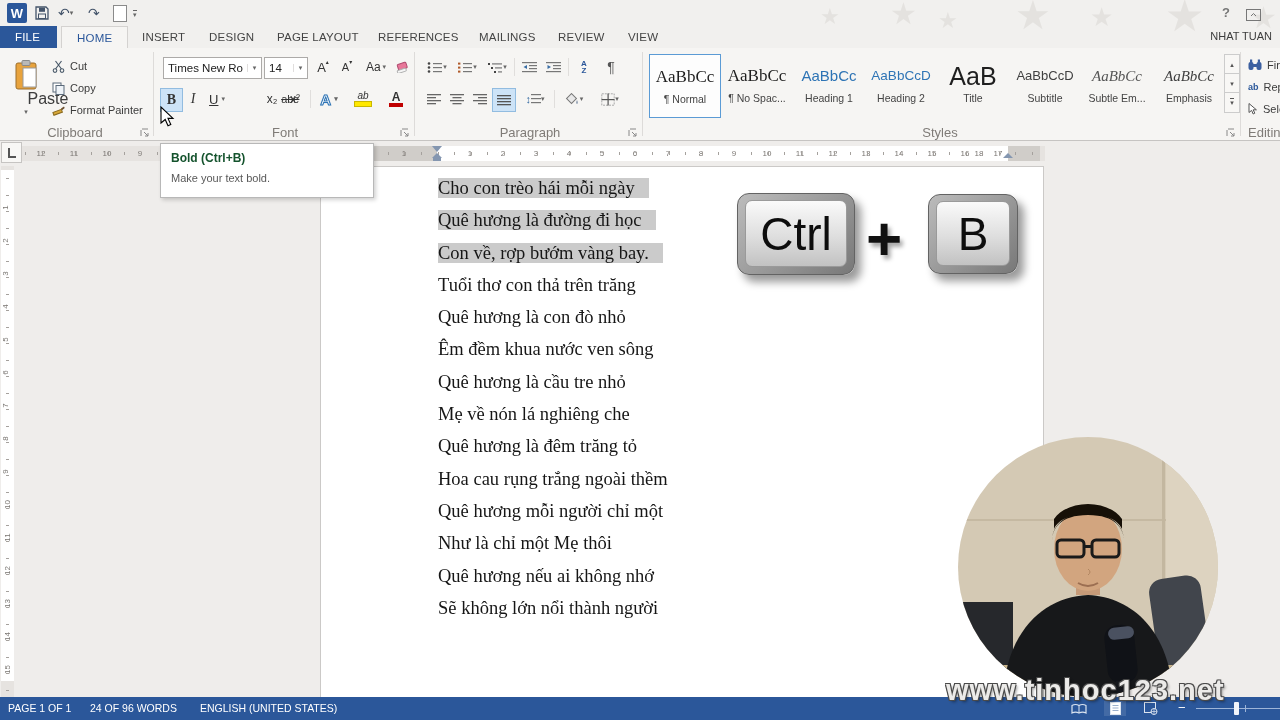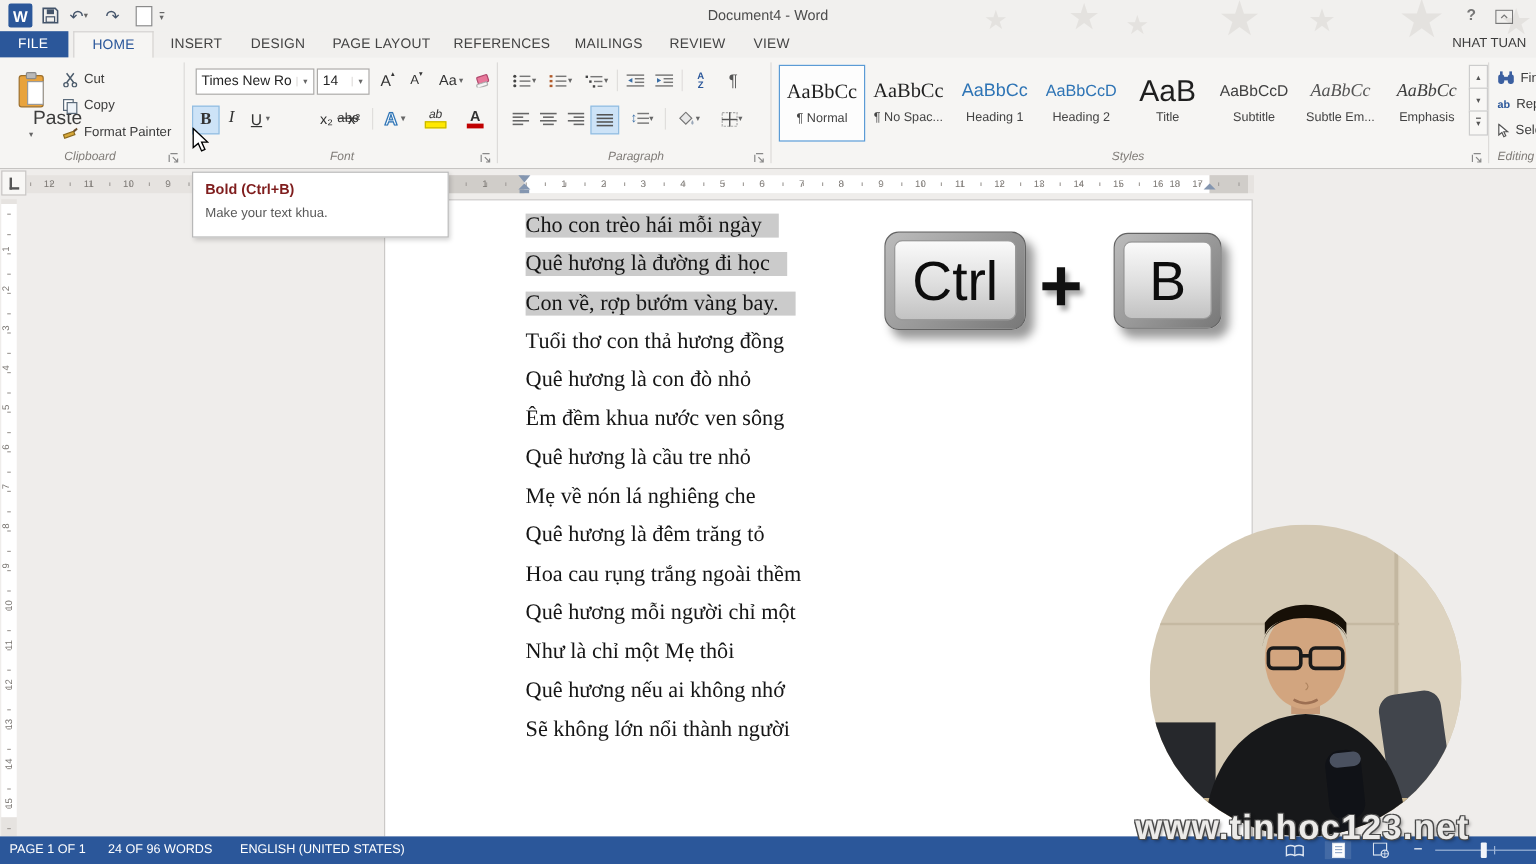--- a/index.html
+++ b/index.html
@@ -21,21 +21,21 @@
   #tabrow{left:0;top:26px;width:1280px;height:22px;}
   .tab{position:absolute;top:0;height:22px;display:flex;align-items:center;padding:0 15px;
        font-size:11.5px;color:#444;letter-spacing:.2px;}
   .tab.file{background:#2b579a;color:#fff;}
   .tab.active{background:#f6f5f3;color:#2b579a;border:1px solid #d4d2d0;border-bottom:none;}
   #user-name{right:8px;top:4px;font-size:11px;color:#3c3c3c;}
 
   
   #ribbon{left:0;top:48px;width:1280px;height:92px;background:#f6f5f3;border-bottom:1px solid #c6c4c2;}
   .gdiv{position:absolute;top:4px;width:1px;height:84px;background:#dddbd9;}
-  .glabel{position:absolute;top:77px;font-size:10px;color:#7f7b77;text-align:center;font-style:italic;}
+  .glabel{position:absolute;top:77px;font-size:13px;color:#7f7b77;text-align:center;}
   .launcher{position:absolute;top:76px;width:11px;height:11px;}
   .rbtn{position:absolute;display:flex;align-items:center;justify-content:center;font-size:12px;color:#333;}
   .rbtn.on{background:#cde3f7;border:1px solid #92bce0;}
   .combo{position:absolute;height:20px;background:#fff;border:1px solid #acaaa8;display:flex;align-items:center;
          font-size:11.5px;color:#222;}
   .combo .val{padding:0 4px;flex:1;white-space:nowrap;overflow:hidden;}
   .combo .arr{width:13px;text-align:center;font-size:7px;color:#666;border-left:1px solid #e0dedd;}
   .menu-item{position:absolute;display:flex;align-items:center;gap:5px;font-size:11px;color:#3c3c3c;height:20px;}
   .sep-v{position:absolute;width:1px;background:#e0dedc;}
 
@@ -49,21 +49,21 @@
   .s-h2{font-size:13.5px;color:#2e74b5;}
   .s-title{font-size:25px;color:#1f1f1f;}
   .s-sub{font-size:13px;color:#404040;}
   .s-em{font-family:"Liberation Serif",serif;font-style:italic;font-size:15px;color:#555;}
   .scrollbtn{position:absolute;left:1224px;width:14px;height:19px;border:1px solid #ccc;background:#f8f7f5;
              font-size:7px;color:#555;display:flex;align-items:center;justify-content:center;}
 
   
   #tooltip{left:160px;top:143px;width:212px;height:53px;background:#fff;border:1px solid #b8b8b8;
            box-shadow:2px 2px 4px rgba(0,0,0,.18);z-index:40;}
-  #tooltip .tt-title{position:absolute;left:10px;top:7px;font-size:12px;font-weight:bold;color:#7f1d1d;}
+  #tooltip .tt-title{position:absolute;left:10px;top:7px;font-size:12px;font-weight:bold;color:#14532d;}
   #tooltip .tt-desc{position:absolute;left:10px;top:28px;font-size:11px;color:#595959;}
 
   
   #docarea{left:0;top:141px;width:1280px;height:556px;background:#efedeb;overflow:hidden;}
   #hruler{position:absolute;left:15px;top:5px;width:1030px;height:15px;background:#e6e3e0;z-index:5;}
   .hzone{position:absolute;top:0;height:15px;}
   .rnum{position:absolute;top:3px;font-size:8px;color:#7a7672;transform:translateX(-50%);}
   .rtick{position:absolute;top:6px;width:1px;height:3px;background:#a5a19d;}
   #tabselector{left:1px;top:1px;width:19px;height:19px;background:#f8f7f5;border:1px solid #c6c4c2;z-index:5;}
   #tabselector .lmark{position:absolute;left:6px;top:5px;width:6px;height:8px;border-left:2px solid #555;border-bottom:2px solid #555;}
@@ -134,21 +134,20 @@
       <span class="tinyarrow">▾</span>
     </div>
     <div class="abs qat-icon" style="left:88px;">
       <span>↷</span>
     </div>
     <div class="abs" style="left:113px;top:5px;width:12px;height:15px;background:#fff;border:1px solid #8a8a8a;"></div>
     <div class="abs qat-icon" style="left:133px;border-top:1px solid #666;height:8px;top:10px;">
       <span class="tinyarrow">▾</span>
     </div>
 
-    <div id="app-title" class="abs">Document4 - Word</div>
 
     <div class="abs" style="left:1222px;top:5px;font-size:13px;font-weight:bold;color:#777;">
       <span>?</span>
     </div>
     <div class="abs" style="left:1246px;top:7px;">
       <svg width="15" height="12" viewBox="0 0 15 12">
           <rect x="0.5" y="0.5" width="14" height="11" fill="none" stroke="#777"></rect>
           <path d="M5,7 L7.5,4.5 L10,7" fill="none" stroke="#777"></path>
         </svg>
     </div>
@@ -657,21 +656,21 @@
           <span class="vtick" style="top: 507px;"></span>
           <span class="vtick" style="top: 524px;"></span>
         </div>
     </div>
 
     <div id="page">
       <div id="doc-text">
         <div class="dline"><span class="sel">Cho con trèo hái mỗi ngày</span></div>
         <div class="dline"><span class="sel">Quê hương là đường đi học</span></div>
         <div class="dline"><span class="sel">Con về, rợp bướm vàng bay.</span></div>
-        <div class="dline"><span>Tuổi thơ con thả hương đồng</span></div>
+        <div class="dline"><span>Tuổi thơ con thả trên trăng</span></div>
         <div class="dline"><span>Quê hương là con đò nhỏ</span></div>
         <div class="dline"><span>Êm đềm khua nước ven sông</span></div>
         <div class="dline"><span>Quê hương là cầu tre nhỏ</span></div>
         <div class="dline"><span>Mẹ về nón lá nghiêng che</span></div>
         <div class="dline"><span>Quê hương là đêm trăng tỏ</span></div>
         <div class="dline"><span>Hoa cau rụng trắng ngoài thềm</span></div>
         <div class="dline"><span>Quê hương mỗi người chỉ một</span></div>
         <div class="dline"><span>Như là chỉ một Mẹ thôi</span></div>
         <div class="dline"><span>Quê hương nếu ai không nhớ</span></div>
         <div class="dline"><span>Sẽ không lớn nổi thành người</span></div>
@@ -682,21 +681,21 @@
       <div class="inner">Ctrl</div>
     </div>
     <div class="abs" id="plus-sign" style="left:866px;top:62px;">+</div>
     <div class="keycap" style="left:928px;top:53px;width:88px;height:78px;">
       <div class="inner">B</div>
     </div>
   </div>
 
   <div id="tooltip" class="abs">
     <div class="tt-title">Bold (Ctrl+B)</div>
-    <div class="tt-desc">Make your text khua.</div>
+    <div class="tt-desc">Make your text bold.</div>
   </div>
 
   <div id="webcam" class="abs">
     <svg width="260" height="260" viewBox="0 0 260 260">
       <rect x="0" y="0" width="260" height="260" fill="#d4c9b4"></rect>
       <rect x="0" y="82" width="210" height="2" fill="#c5b9a2"></rect>
       <rect x="204" y="0" width="3" height="260" fill="#c3b7a0"></rect>
       <rect x="208" y="0" width="52" height="260" fill="#ddd3c0"></rect>
 
       <rect x="196" y="140" width="52" height="110" rx="14" fill="#41454c" transform="rotate(-8 220 190)"></rect>

